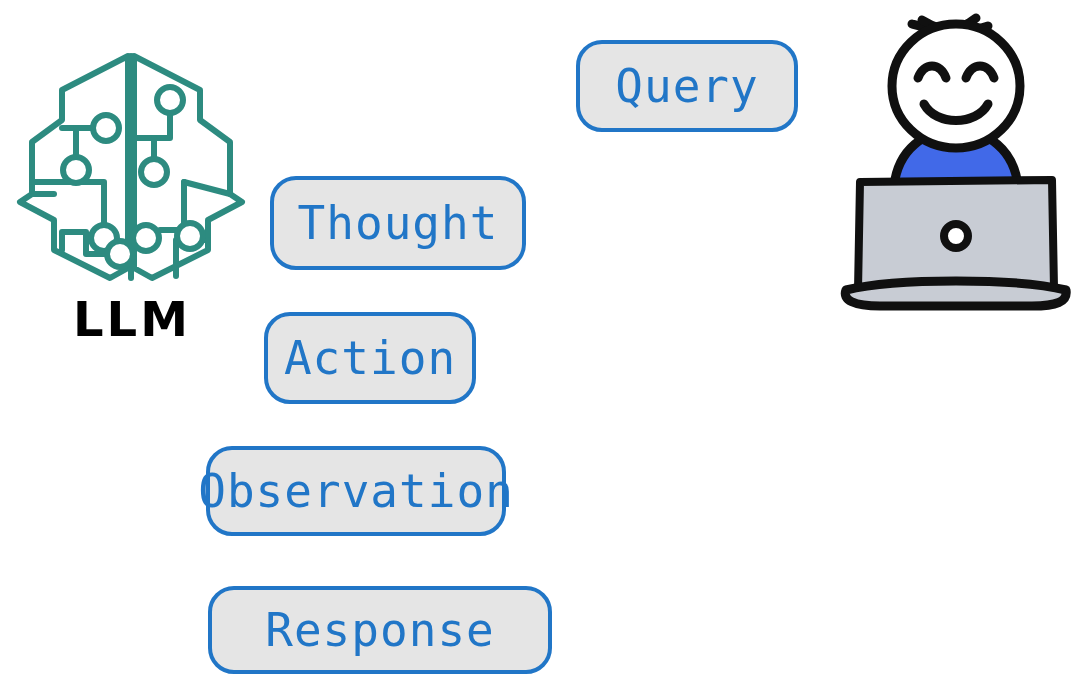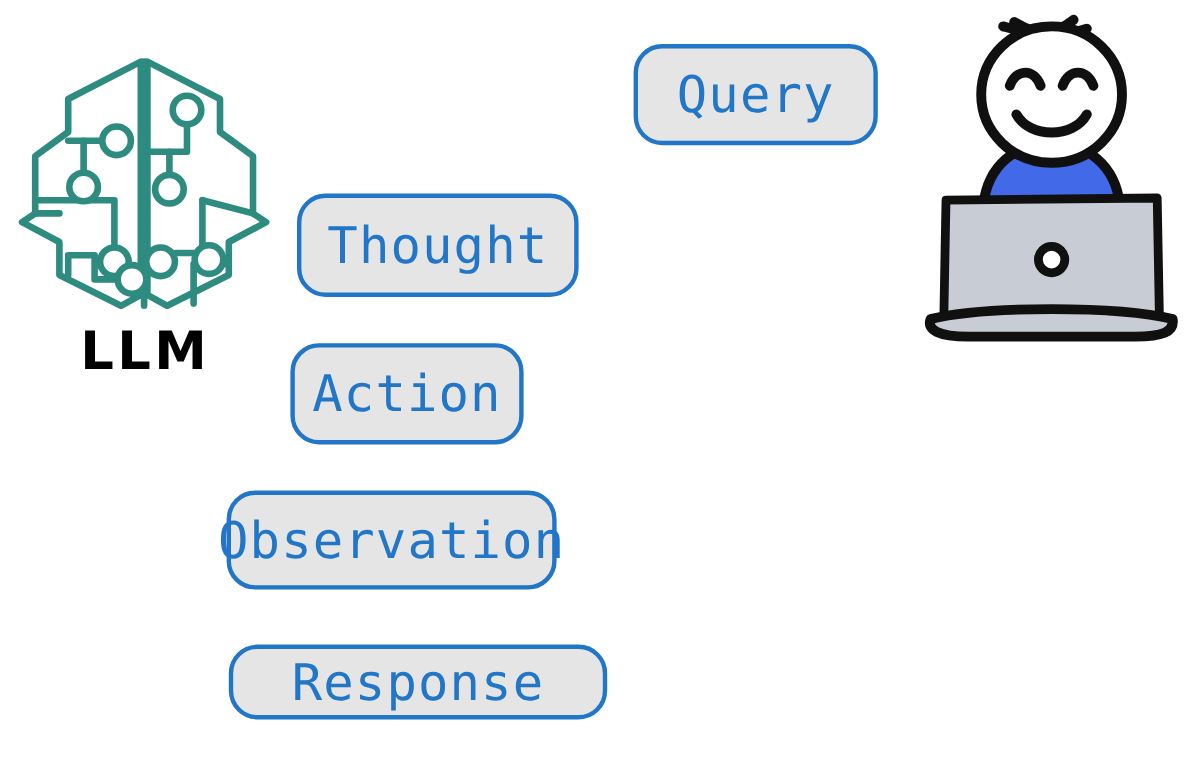--- a/index.html
+++ b/index.html
@@ -61,21 +61,21 @@
     font-size: 46px;
     font-weight: 400;
     letter-spacing: 1px;
     white-space: nowrap;
     user-select: none;
   }
   #box-query     { left: 576px; top: 40px;  width: 222px; height: 92px;  font-size: 46px; }
   #box-thought   { left: 270px; top: 176px; width: 256px; height: 94px;  font-size: 46px; }
   #box-action    { left: 264px; top: 312px; width: 212px; height: 92px;  font-size: 46px; }
   #box-observation { left: 206px; top: 446px; width: 300px; height: 90px; font-size: 46px; }
-  #box-response  { left: 208px; top: 586px; width: 344px; height: 68px;  font-size: 46px; }
+  #box-response  { left: 208px; top: 586px; width: 344px; height: 88px;  font-size: 46px; }
 
   
   #user-illustration {
     position: absolute;
     left: 836px;
     top: 2px;
     width: 240px;
     height: 310px;
   }
 </style>

